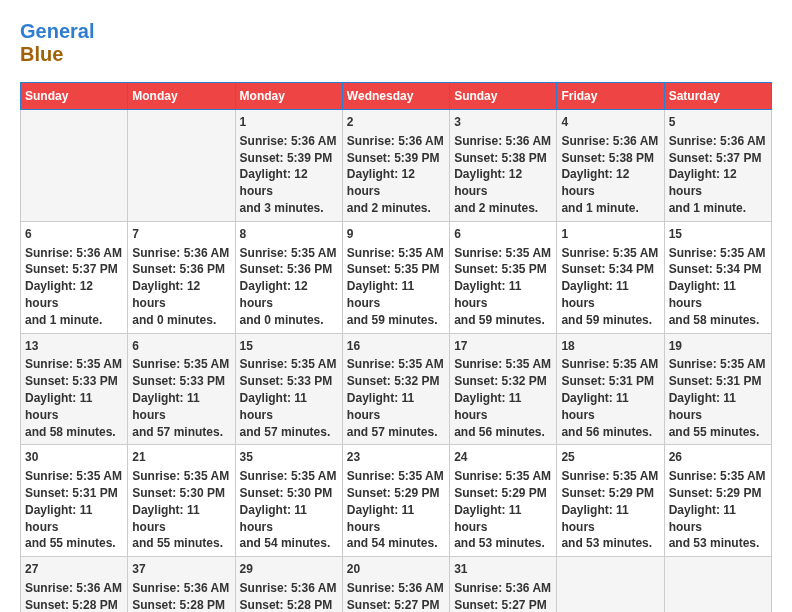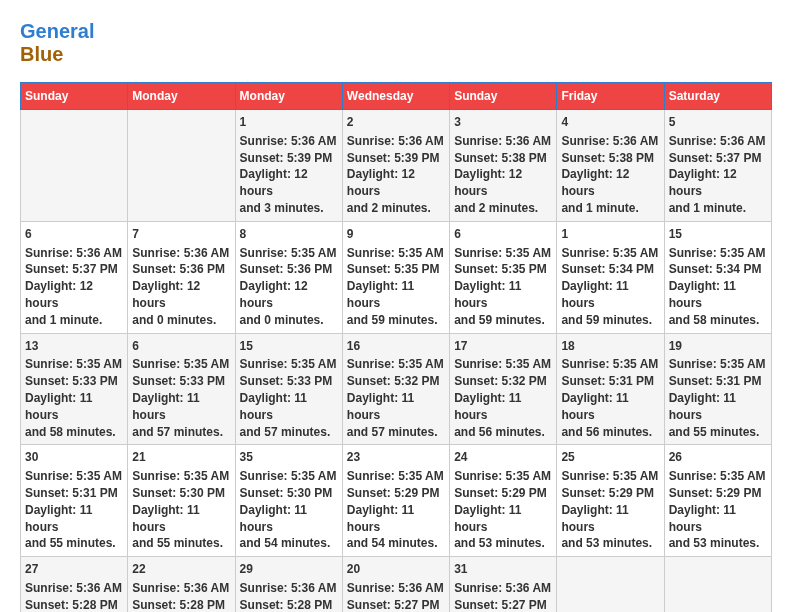--- a/index.html
+++ b/index.html
@@ -221,21 +221,21 @@
         <td><span class="day-num">26</span><span class="day-info" style="white-space: pre-line;">Sunrise: 5:35 AM
 Sunset: 5:29 PM
 Daylight: 11 hours
 and 53 minutes.</span></td>
       </tr>
       <tr>
         <td><span class="day-num">27</span><span class="day-info" style="white-space: pre-line;">Sunrise: 5:36 AM
 Sunset: 5:28 PM
 Daylight: 11 hours
 and 52 minutes.</span></td>
-        <td><span class="day-num">22</span><span class="day-info" style="white-space: pre-line;">Sunrise: 5:36 AM
+        <td><span class="day-num">37</span><span class="day-info" style="white-space: pre-line;">Sunrise: 5:36 AM
 Sunset: 5:28 PM
 Daylight: 11 hours
 and 52 minutes.</span></td>
         <td><span class="day-num">29</span><span class="day-info" style="white-space: pre-line;">Sunrise: 5:36 AM
 Sunset: 5:28 PM
 Daylight: 11 hours
 and 51 minutes.</span></td>
         <td><span class="day-num">20</span><span class="day-info" style="white-space: pre-line;">Sunrise: 5:36 AM
 Sunset: 5:27 PM
 Daylight: 11 hours

